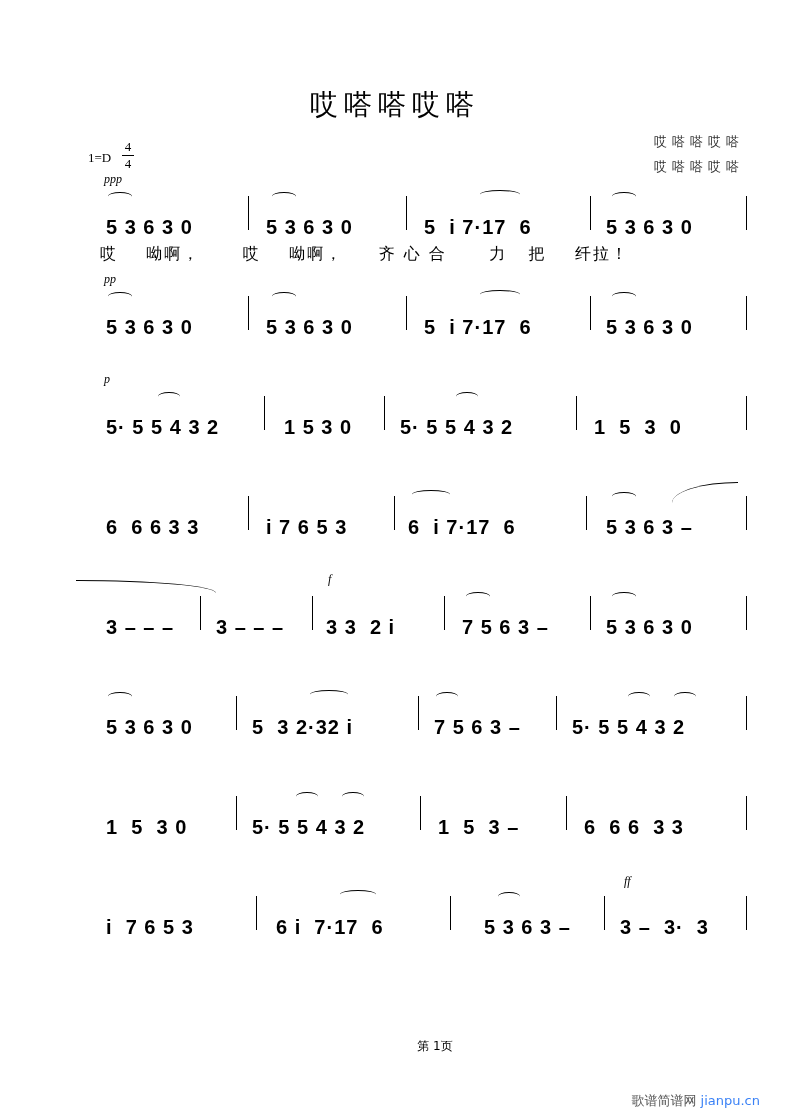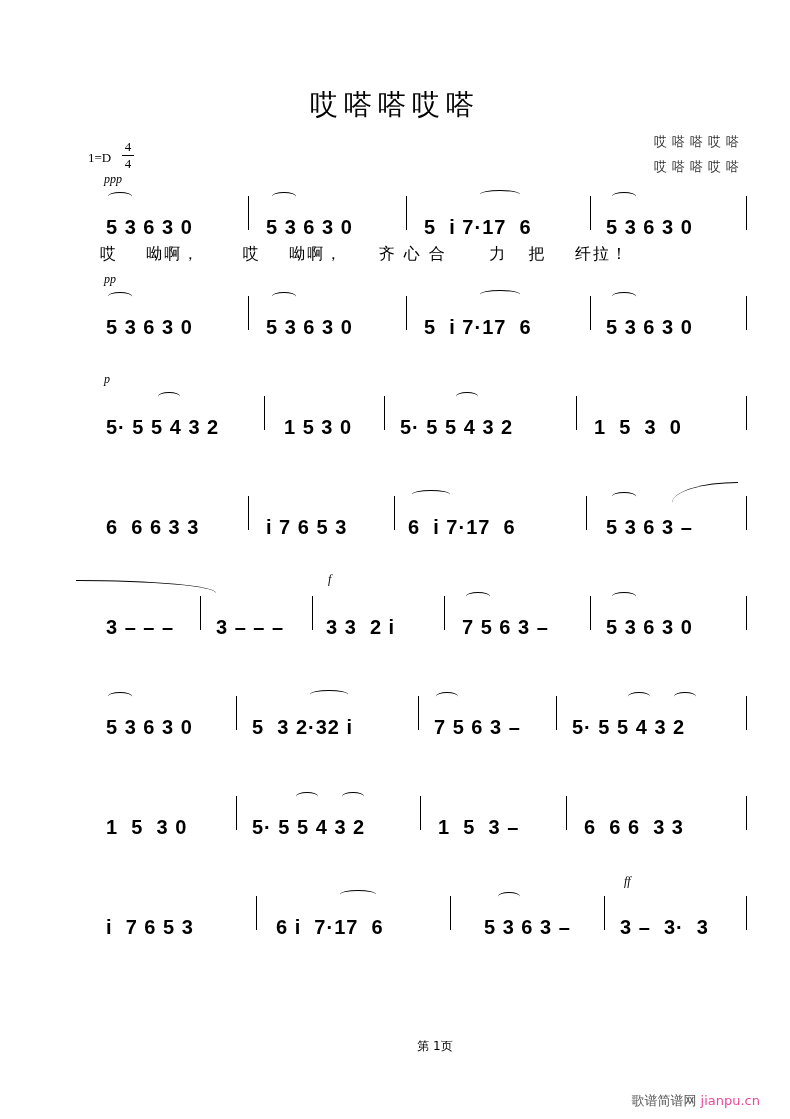--- a/index.html
+++ b/index.html
@@ -19,21 +19,21 @@
   .notes { position:absolute; top:0; left:0; width:650px; height:34px; }
   .measure { position:absolute; top:16px; height:34px; font-size:20px; font-weight:bold;
              font-family:"Liberation Sans", sans-serif; white-space:pre; letter-spacing:1px; }
   .barline { position:absolute; top:-4px; width:1px; height:34px; background:#000; }
   .lyrics { position:absolute; top:44px; left:0; width:650px; font-size:16px; white-space:pre;
             letter-spacing:2px; }
   .tie { position:absolute; border-top:1px solid #000; border-radius:50% 50% 0 0; height:8px; }
   .longslur { position:absolute; border-top:1px solid #000; }
   .footer { position:absolute; top:1038px; left:0; width:790px; text-align:center; font-size:12px;padding-left:40px; }
   .watermark { position:absolute; top:1092px; right:30px; font-size:13px; color:#555; }
-  .watermark .brand { color:#ec4899; }
+  .watermark .brand { color:#3b82f6; }
 </style>
 </head>
 <body>
 
 <div class="title">哎嗒嗒哎嗒</div>
 <div class="key">1=D</div>
 <div class="timesig">
   <div>4</div>
   <div class="bar"></div>
   <div>4</div>

